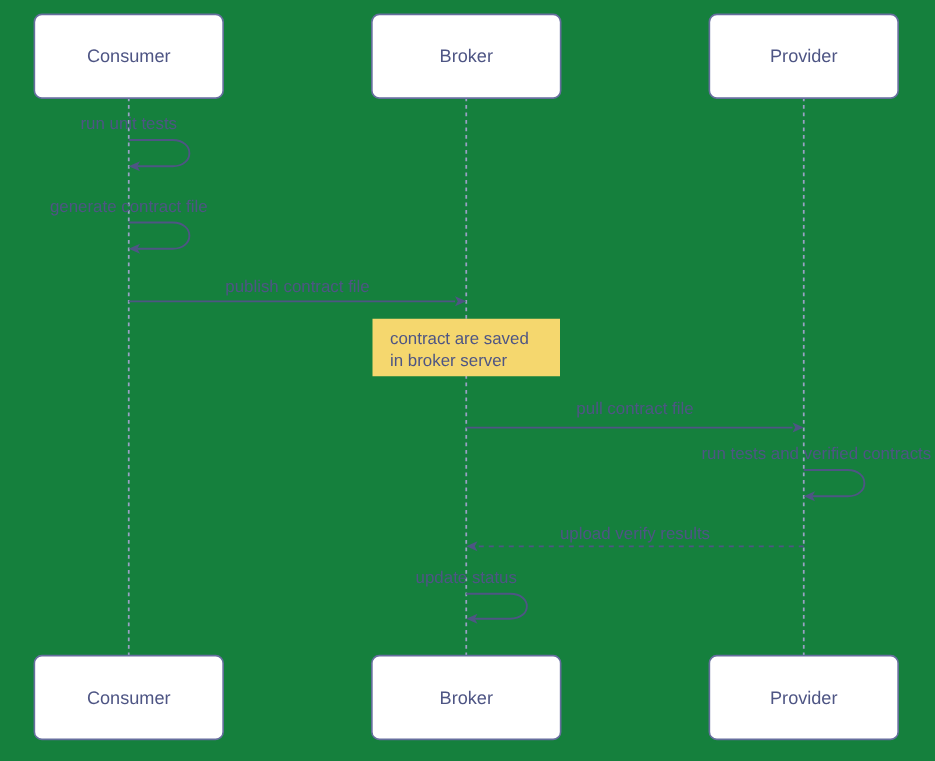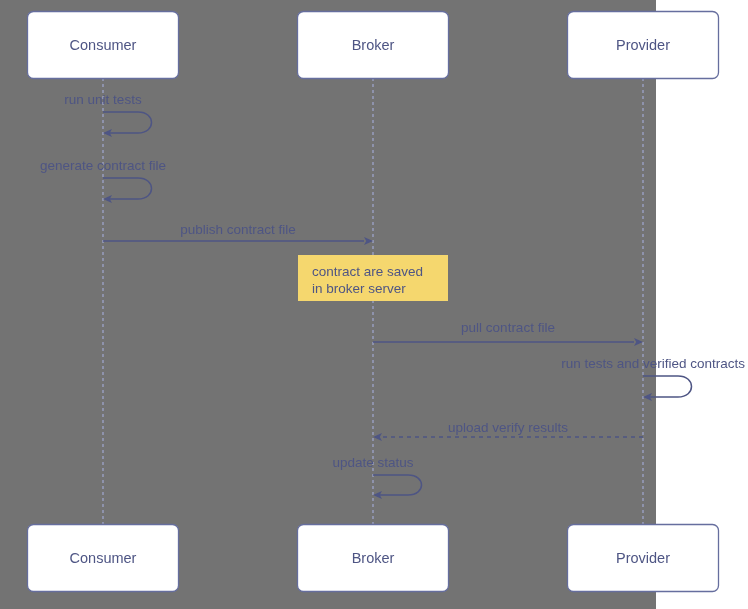--- a/index.html
+++ b/index.html
@@ -8,23 +8,23 @@
     background: #ffffff;
   }
   body {
     width: 748px;
     height: 609px;
     font-family: "Liberation Sans", sans-serif;
     overflow: hidden;
   }
   #diagram-root {
     position: relative;
-    width: 656px;
+    width: 748px;
     height: 609px;
-    background: #737373;
+    background: #15803d;
   }
   svg.seq-svg {
     position: absolute;
     left: 0;
     top: 0;
     width: 748px;
     height: 609px;
     display: block;
   }
   .actor-box {

